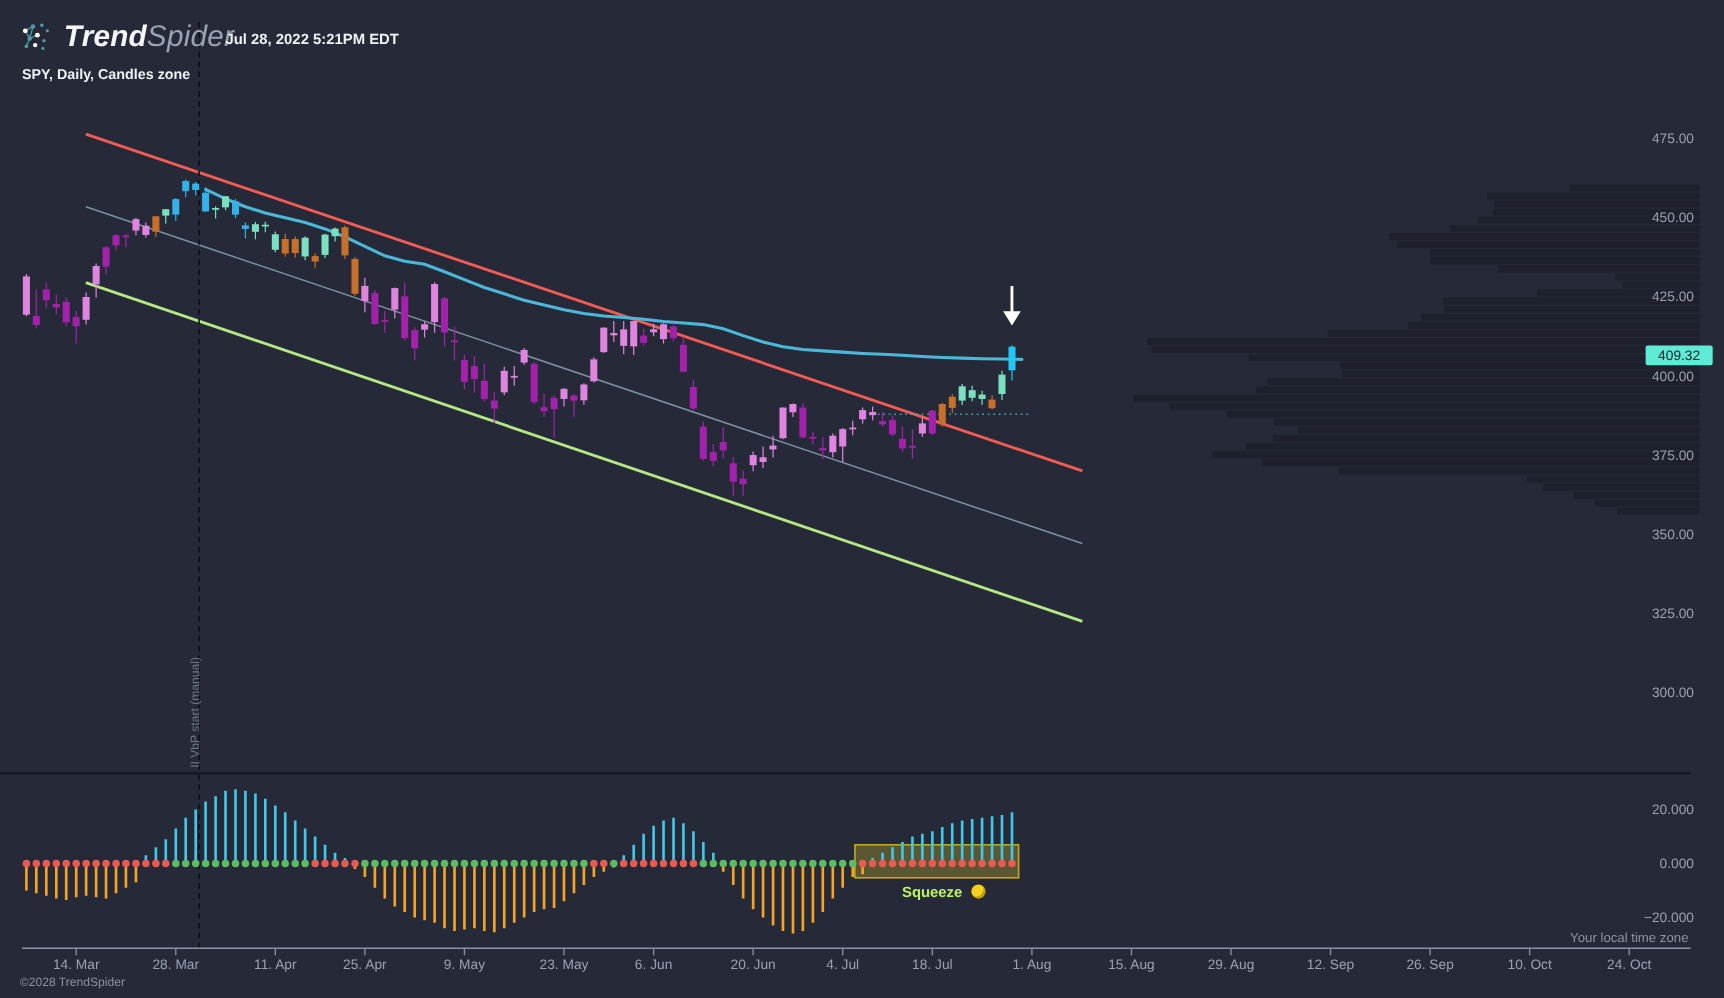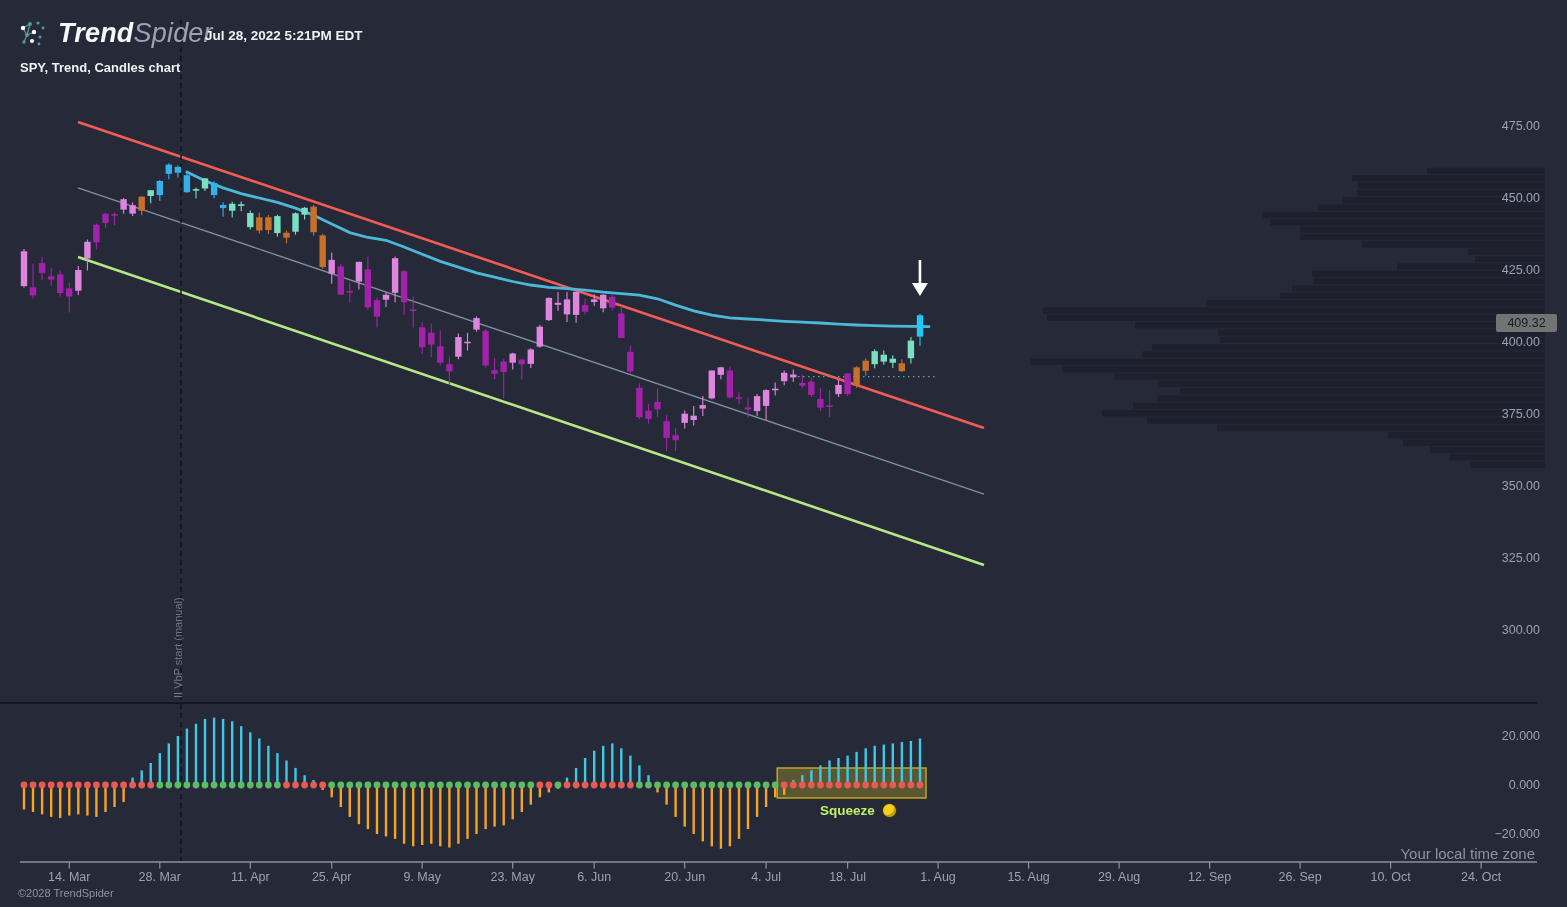--- a/index.html
+++ b/index.html
@@ -11,24 +11,24 @@
   .brand-bold{color:#f4f6f9;font-weight:bold;}
   .brand-light{color:#9aa3b2;font-weight:normal;}
   .stamp{position:absolute;left:205px;top:28px;color:#eef1f5;font-weight:bold;font-size:13.5px;}
   .sub{position:absolute;left:20px;top:60px;color:#eef1f5;font-weight:bold;font-size:13px;}
   .vbp{position:absolute;left:172px;top:698px;transform:rotate(-90deg);transform-origin:0 0;
        color:#6f7888;font-size:11px;white-space:nowrap;}
   .squeeze{position:absolute;left:820px;top:803px;display:flex;align-items:center;gap:7px;
            color:#bef264;font-weight:bold;font-size:13.5px;}
   .ball{display:inline-block;width:13px;height:13px;border-radius:50%;background:#f3d01f;
         border:1px solid #2a2410;box-shadow:inset -2px -2px 0 rgba(130,95,0,.45);}
-  .lastpx{position:absolute;left:1496px;top:306px;width:61px;padding:2px 0;background:#737373;
+  .lastpx{position:absolute;left:1496px;top:306px;width:61px;padding:2px 0;background:#5eead4;
           color:#141b26;font-size:12.5px;text-align:center;border-radius:2px;}
   .copyright{position:absolute;left:18px;top:887px;color:#8d93a0;font-size:11px;}
-  .tz{position:absolute;right:32px;top:845px;color:#8d93a0;font-size:15px;margin-left:36px;}
+  .tz{position:absolute;right:32px;top:845px;color:#8d93a0;font-size:12px;margin-left:36px;}
 </style>
 </head>
 <body>
 
 <div class="stage">
   <svg id="chart-svg" width="1567" height="907">
       <rect x="1427" y="167.7" width="118" height="6.4" fill="#1e212d"></rect>
       <rect x="1352" y="175.1" width="193" height="6.4" fill="#1e212d"></rect>
       <rect x="1358" y="182.4" width="187" height="6.4" fill="#1e212d"></rect>
       <rect x="1357" y="189.8" width="188" height="6.4" fill="#1e212d"></rect>
@@ -750,21 +750,21 @@
         <circle cx="11" cy="17" r="2"></circle>
           <circle cx="8" cy="24" r="1.7"></circle>
           <circle cx="24" cy="19" r="1.5"></circle>
         <circle cx="23" cy="26" r="1.4"></circle>
       </g>
     </svg>
     <div class="brand"><span class="brand-bold">Trend</span><span class="brand-light">Spider</span></div>
   </div>
 
   <div class="stamp">Jul 28, 2022 5:21PM EDT</div>
-  <div class="sub">SPY, Trend, Candles chart</div>
+  <div class="sub">SPY, Daily, Candles zone</div>
 
   <div class="vbp">II VbP start (manual)</div>
 
   <div class="squeeze">
     <span>Squeeze</span>
     <span class="ball"></span>
   </div>
 
   <div class="lastpx" style="top: 314px;">409.32</div>
 

